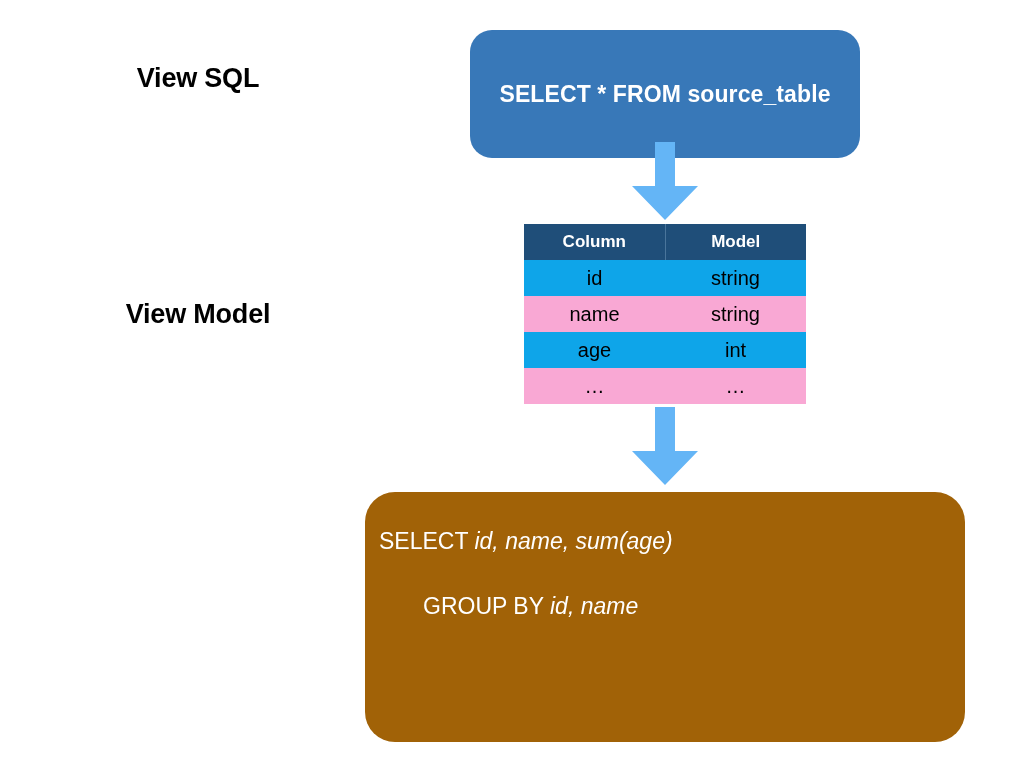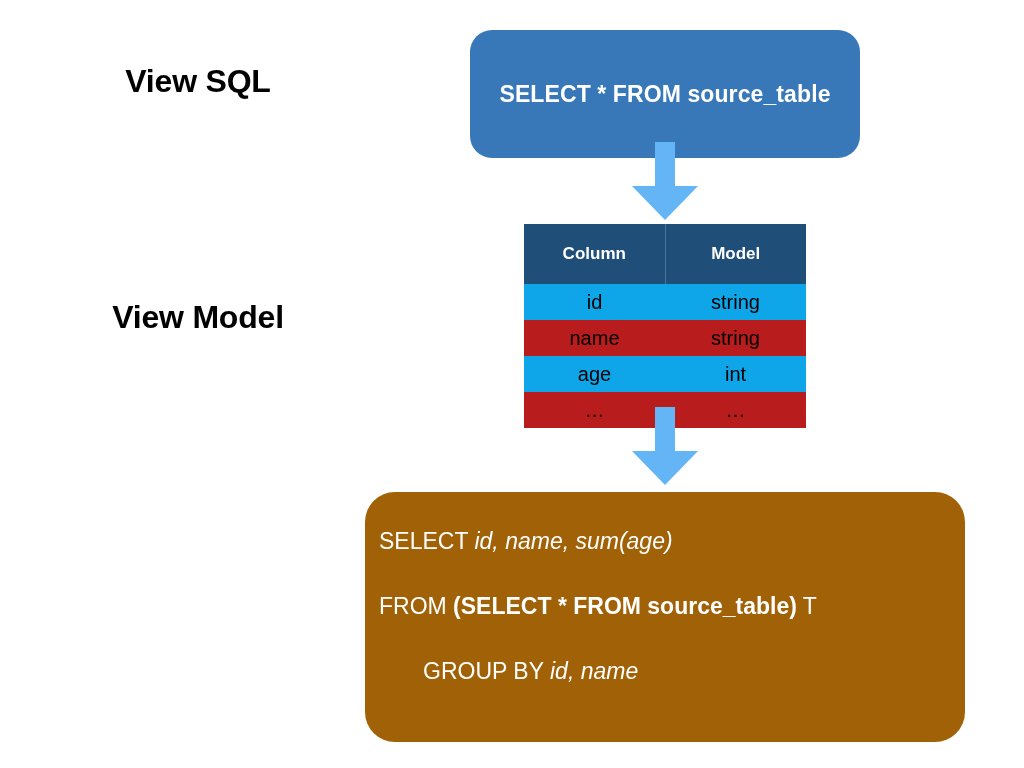--- a/index.html
+++ b/index.html
@@ -19,21 +19,21 @@
   .stage {
     position: absolute;
     inset: 0;
   }
 
   
   .stage-label {
     position: absolute;
     font-family: "Liberation Sans", sans-serif;
     font-weight: bold;
-    font-size: 32px;
+    font-size: 27px;
     color: #000000;
     letter-spacing: -0.2px;
     white-space: nowrap;
     text-align: center;
     width: 260px;
     left: 68px;
   }
   .label-view-sql   { top: 63px; }
   .label-view-model { top: 299px; }
   .label-widget-sql { top: 603px; }
@@ -79,38 +79,38 @@
     table-layout: fixed;
   }
   .view-model-table th {
     background: #1f4e79;
     color: #ffffff;
     font-family: "Liberation Sans", sans-serif;
     font-weight: bold;
     font-size: 17px;
     height: 36px;
     text-align: center;
-    padding: 12px;
+    padding: 0;
     border: none;
   }
   .view-model-table th.col-left {
     border-right: 1px solid #4a759b;
   }
   .view-model-table td {
     font-family: "Liberation Sans", sans-serif;
     font-weight: normal;
     font-size: 20px;
     color: #000000;
     height: 36px;
     text-align: center;
     padding: 0;
     border: none;
   }
   .view-model-table tr.row-odd  td { background: #0ea5e9; }
-  .view-model-table tr.row-even td { background: #b91c1c; }
+  .view-model-table tr.row-even td { background: #f9a8d4; }
 
   
   .widget-sql-box {
     position: absolute;
     left: 365px;
     top: 492px;
     width: 600px;
     height: 250px;
     background: #a16207;
     border-radius: 30px;
@@ -188,23 +188,20 @@
     </svg>
   </div>
 
   <div class="widget-sql-box">
     <div class="widget-sql-lines">
 
       <div class="widget-sql-line">
         <span class="seg-plain">SELECT </span><span class="seg-italic">id, name, sum(age)</span>
       </div>
 
-      <div class="widget-sql-line">
-        <span class="seg-plain">FROM </span><span class="seg-bold">(SELECT * FROM source_table)</span><span class="seg-plain"> T</span>
-      </div>
 
       <div class="widget-sql-line">
         <span class="seg-plain">GROUP BY </span><span class="seg-italic">id, name</span>
       </div>
 
     </div>
   </div>
 
 </div>
 

